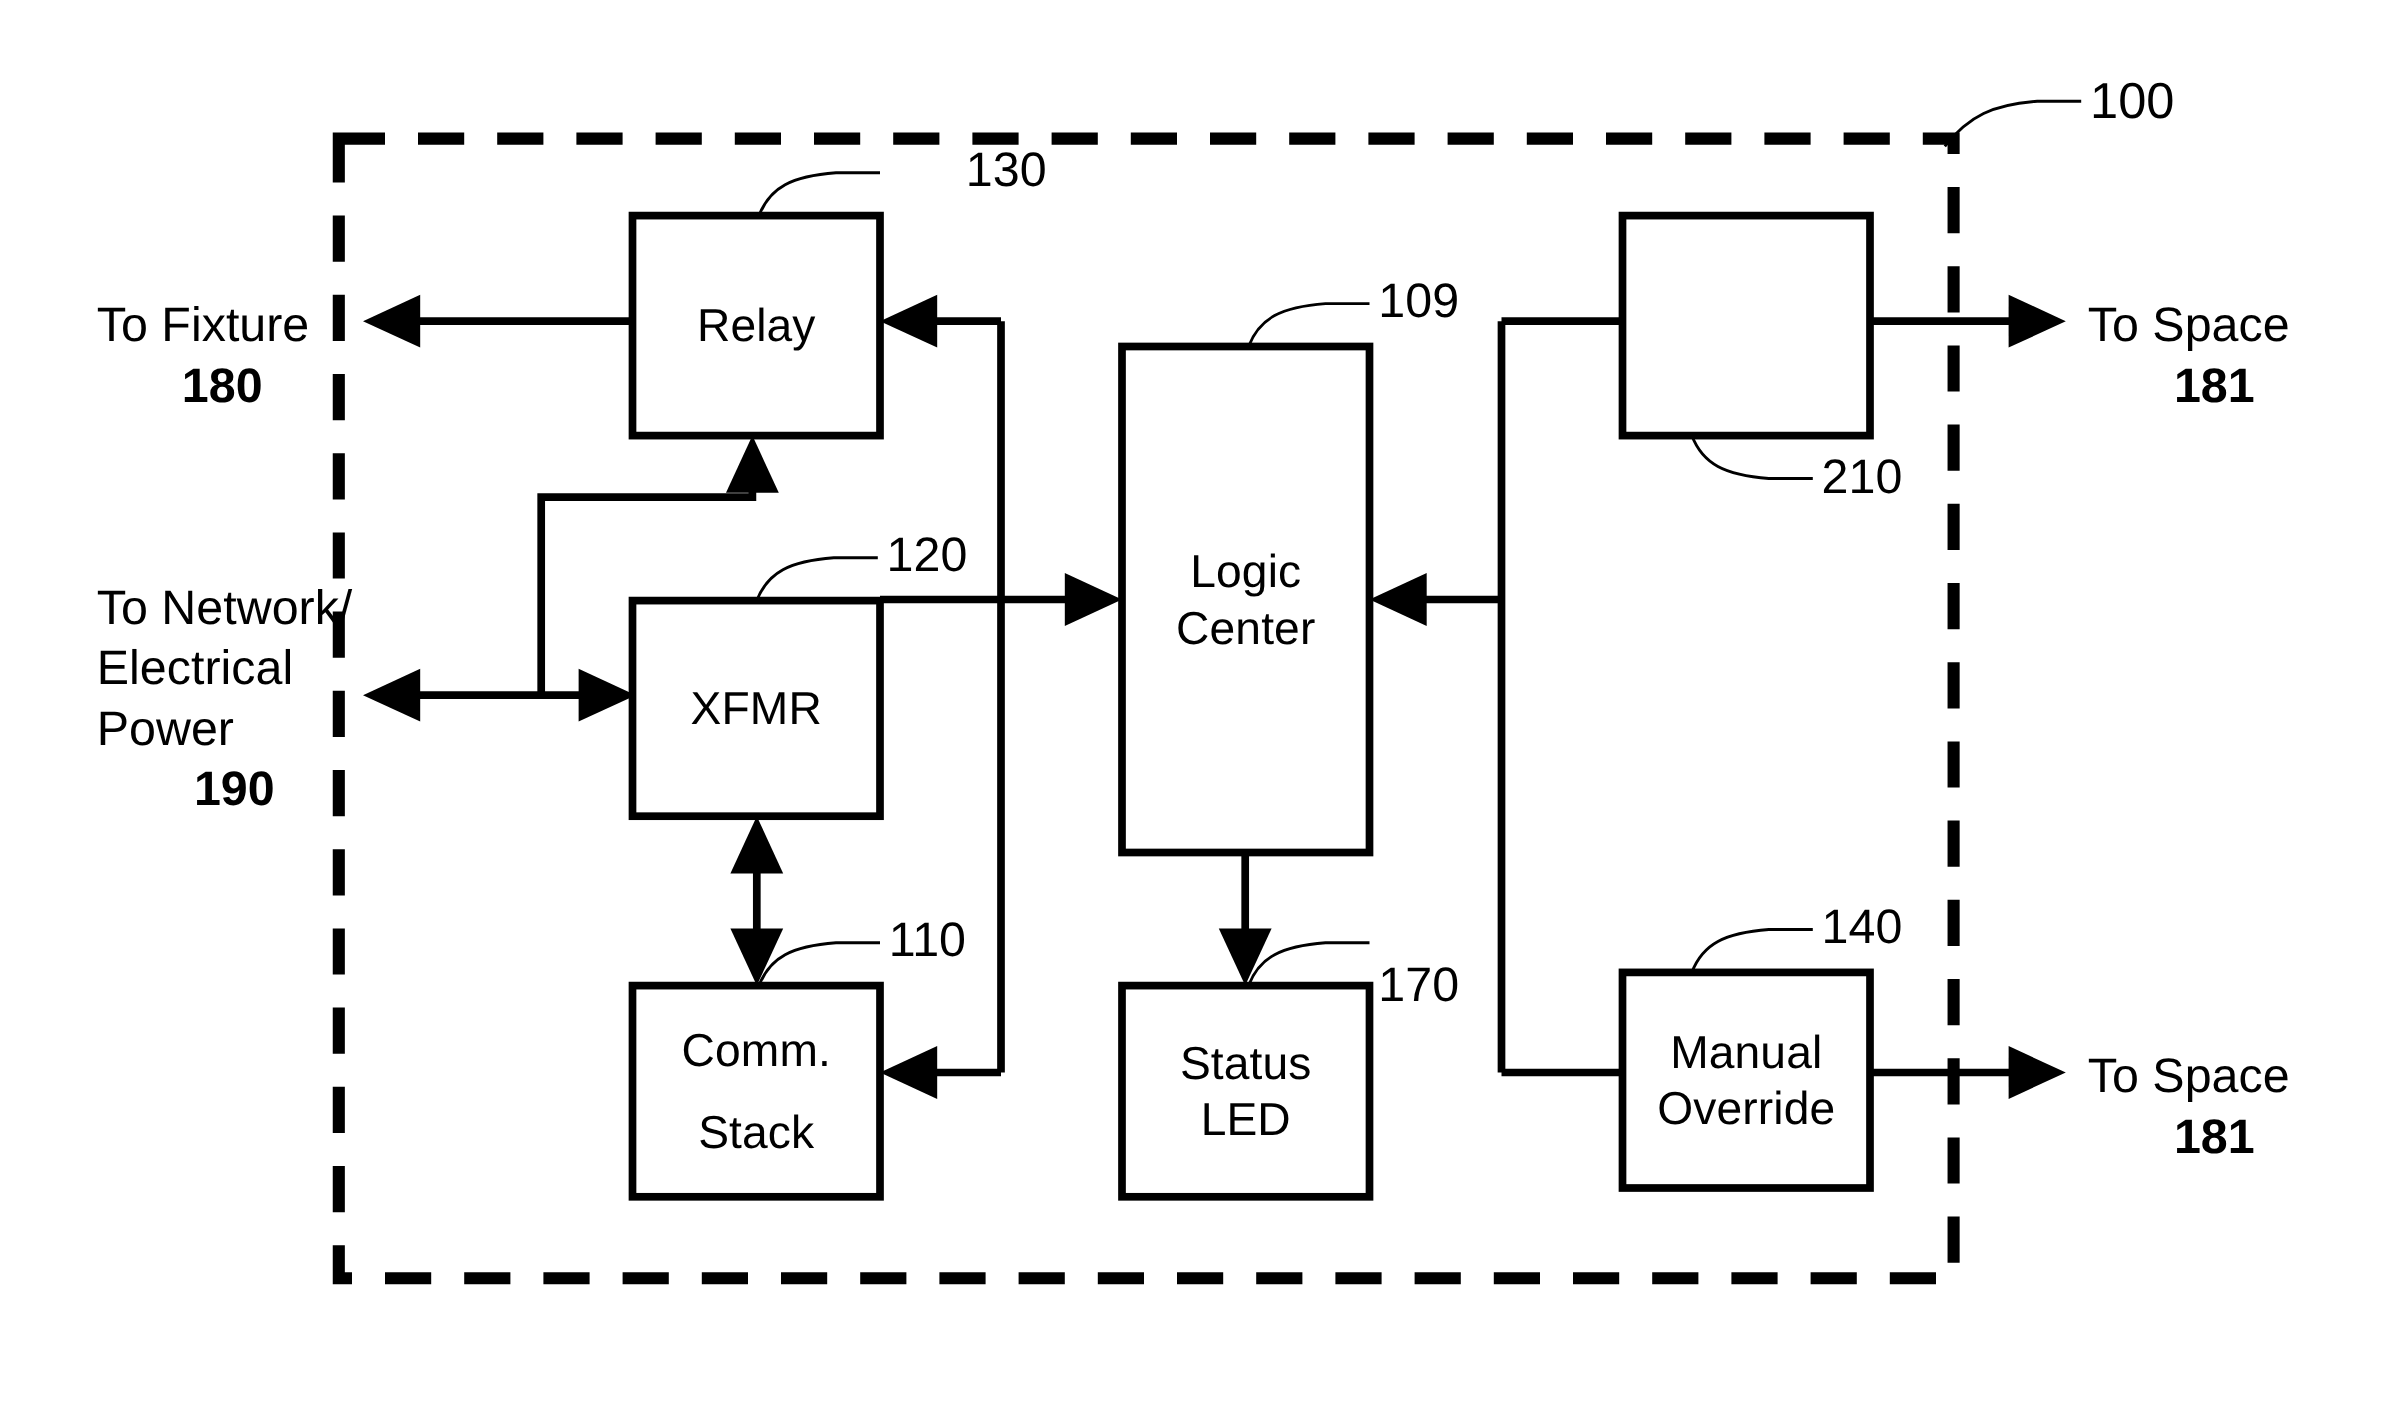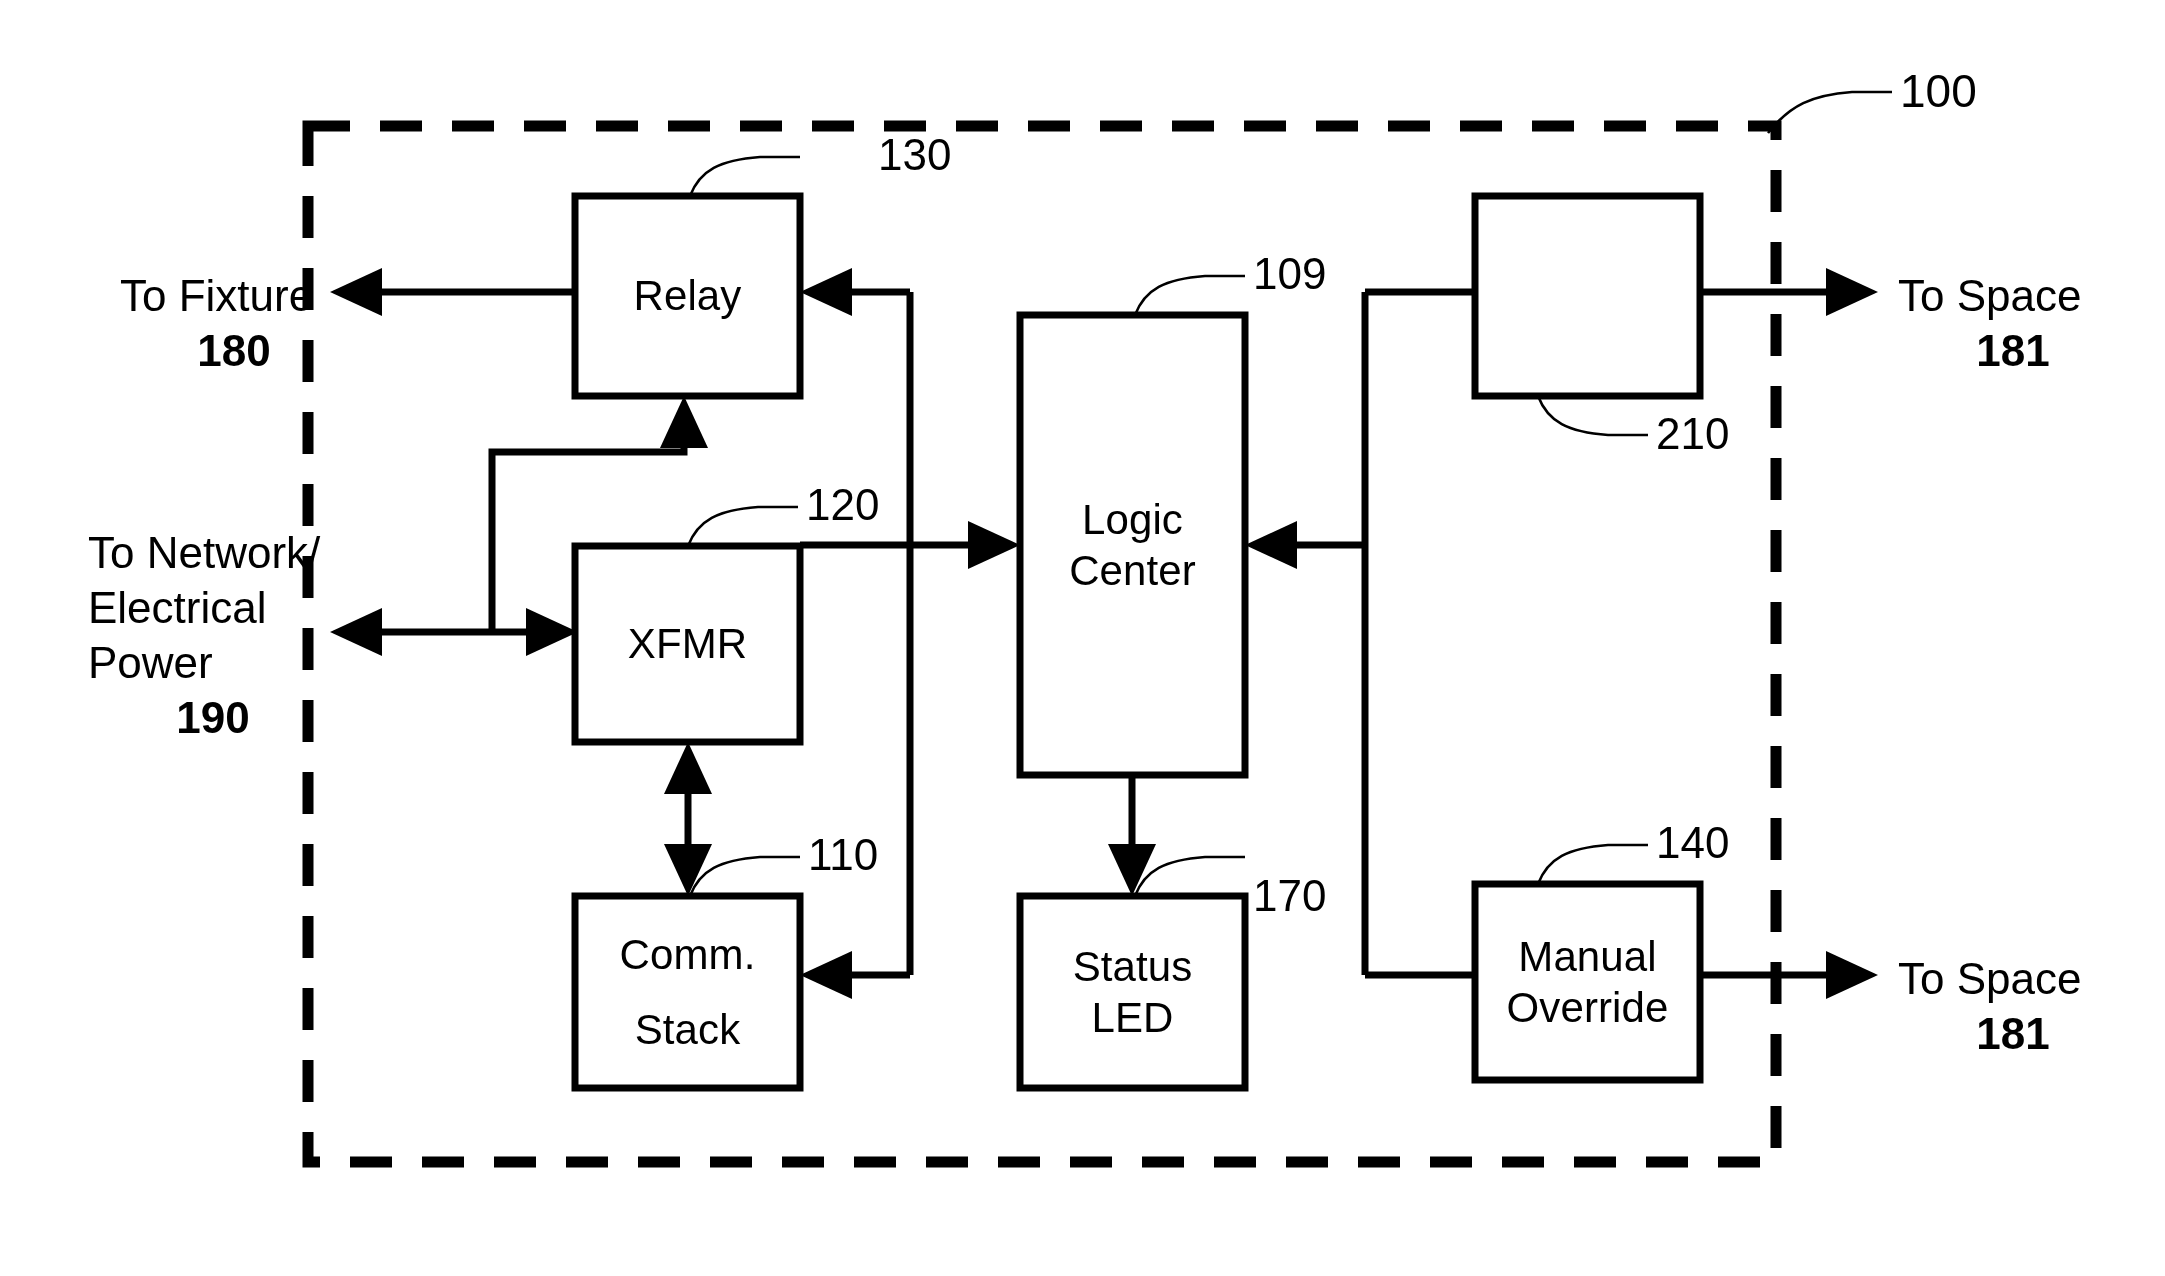--- a/index.html
+++ b/index.html
@@ -196,21 +196,21 @@
 
   <div class="ref-num" style="left:832px; top:133px;margin-left:46px;">130</div>
   <div class="ref-num" style="left:806px; top:483px;">120</div>
   <div class="ref-num" style="left:808px; top:833px;">110</div>
   <div class="ref-num" style="left:1253px; top:252px;">109</div>
   <div class="ref-num" style="left:1253px; top:874px;">170</div>
   <div class="ref-num" style="left:1656px; top:412px;">210</div>
   <div class="ref-num" style="left:1656px; top:821px;">140</div>
   <div class="ref-num" style="left:1900px; top:68px; font-size:46px;">100</div>
 
-  <div class="io-label left-al" style="left:88px; top:268px; width:228px;margin-left:32px;">
+  <div class="io-label left-al" style="left:88px; top:268px; width:228px;">
     <span>To Fixture</span>
     <span class="num-line">180</span>
   </div>
 
   <div class="io-label left-al" style="left:88px; top:525px; width:250px;">
     <span>To Network/</span><br>
     <span>Electrical</span><br>
     <span>Power</span>
     <span class="num-line">190</span>
   </div>

